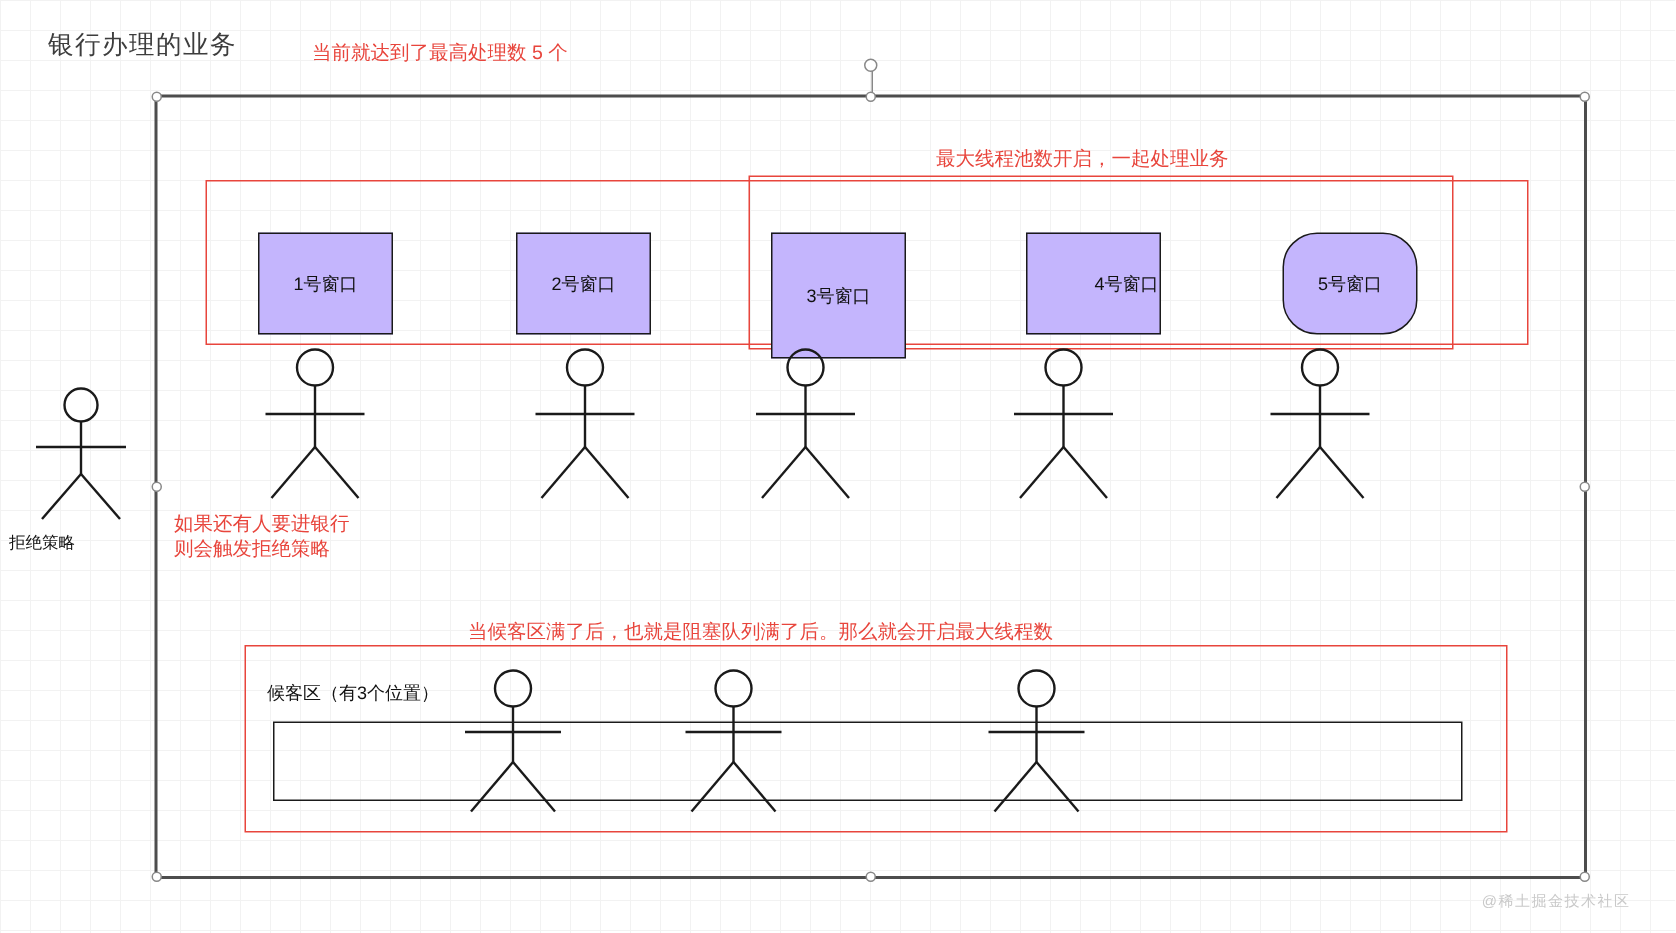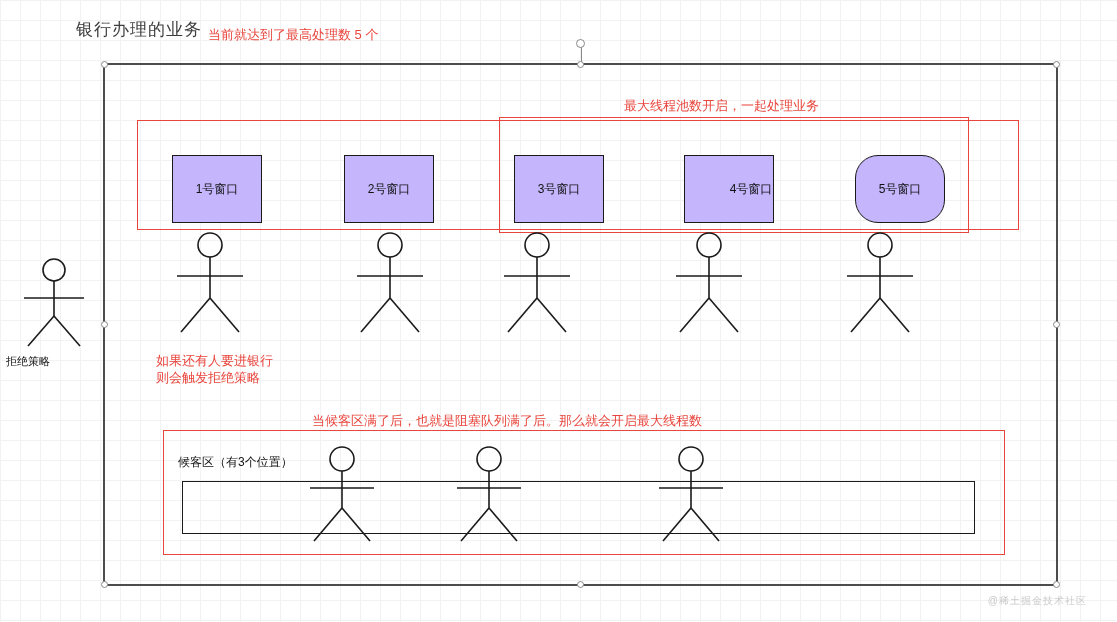--- a/index.html
+++ b/index.html
@@ -27,21 +27,20 @@
       linear-gradient(to bottom, #f2f2f2 1px, transparent 1px);
     background-size: 20px 20px;
   }
   .title {
     position: absolute;
     left: 32px;
     top: 18px;
     font-size: 17px;
     color: #3d3d3d;
     letter-spacing: 1px;
-    margin-left: 44px;
   }
   .red-note {
     position: absolute;
     color: #e8453c;
     font-size: 13px;
     line-height: 17px;
     white-space: pre-line;
   }
   
   .outer-box {
@@ -168,21 +167,21 @@
   <div class="red-frame" style="left:137px; top:120px; width:882px; height:110px;"></div>
 
   <div class="red-frame" style="left:499px; top:117px; width:470px; height:116px;"></div>
 
   <div class="window-box" style="left:172px; top:155px; width:90px; height:68px;">
     <span>1号窗口</span>
   </div>
   <div class="window-box" style="left:344px; top:155px; width:90px; height:68px;text-align:center;">
     <span>2号窗口</span>
   </div>
-  <div class="window-box" style="left:514px; top:155px; width:90px; height:68px;">
+  <div class="window-box" style="left:514px; top:155px; width:90px; height:84px;">
     <span>3号窗口</span>
   </div>
   <div class="window-box" style="left:684px; top:155px; width:90px; height:68px;padding-left:44px;">
     <span>4号窗口</span>
   </div>
   <div class="window-box" style="left:855px; top:155px; width:90px; height:68px;border-radius:23px;">
     <span>5号窗口</span>
   </div>
 
   <div class="figure" style="left:173px; top:232px;">
@@ -235,21 +234,21 @@
     <svg width="68" height="92" viewBox="0 0 68 92">
       <circle cx="34" cy="12" r="11" fill="none" stroke="#1a1a1a" stroke-width="1.6"></circle>
       <line x1="34" y1="23" x2="34" y2="58" stroke="#1a1a1a" stroke-width="1.6"></line>
       <line x1="4" y1="40" x2="64" y2="40" stroke="#1a1a1a" stroke-width="1.6"></line>
       <line x1="34" y1="58" x2="8" y2="88" stroke="#1a1a1a" stroke-width="1.6"></line>
       <line x1="34" y1="58" x2="60" y2="88" stroke="#1a1a1a" stroke-width="1.6"></line>
     </svg>
   </div>
   <div class="reject-label" style="left:6px; top:354px;font-family:Liberation Serif, serif;">拒绝策略</div>
 
-  <div class="red-note" style="left:116px; top:352px;margin-left:40px;">如果还有人要进银行
+  <div class="red-note" style="left:116px; top:340px;">如果还有人要进银行
 则会触发拒绝策略</div>
 
   <div class="red-note" style="left:312px; top:412px;">当候客区满了后，也就是阻塞队列满了后。那么就会开启最大线程数</div>
 
   <div class="red-frame" style="left:163px; top:430px; width:842px; height:125px;"></div>
 
   <div class="label-small" style="left:178px; top:454px;">候客区（有3个位置）</div>
 
   <div class="waiting-area" style="left:182px; top:481px; width:793px; height:53px;"></div>
 

